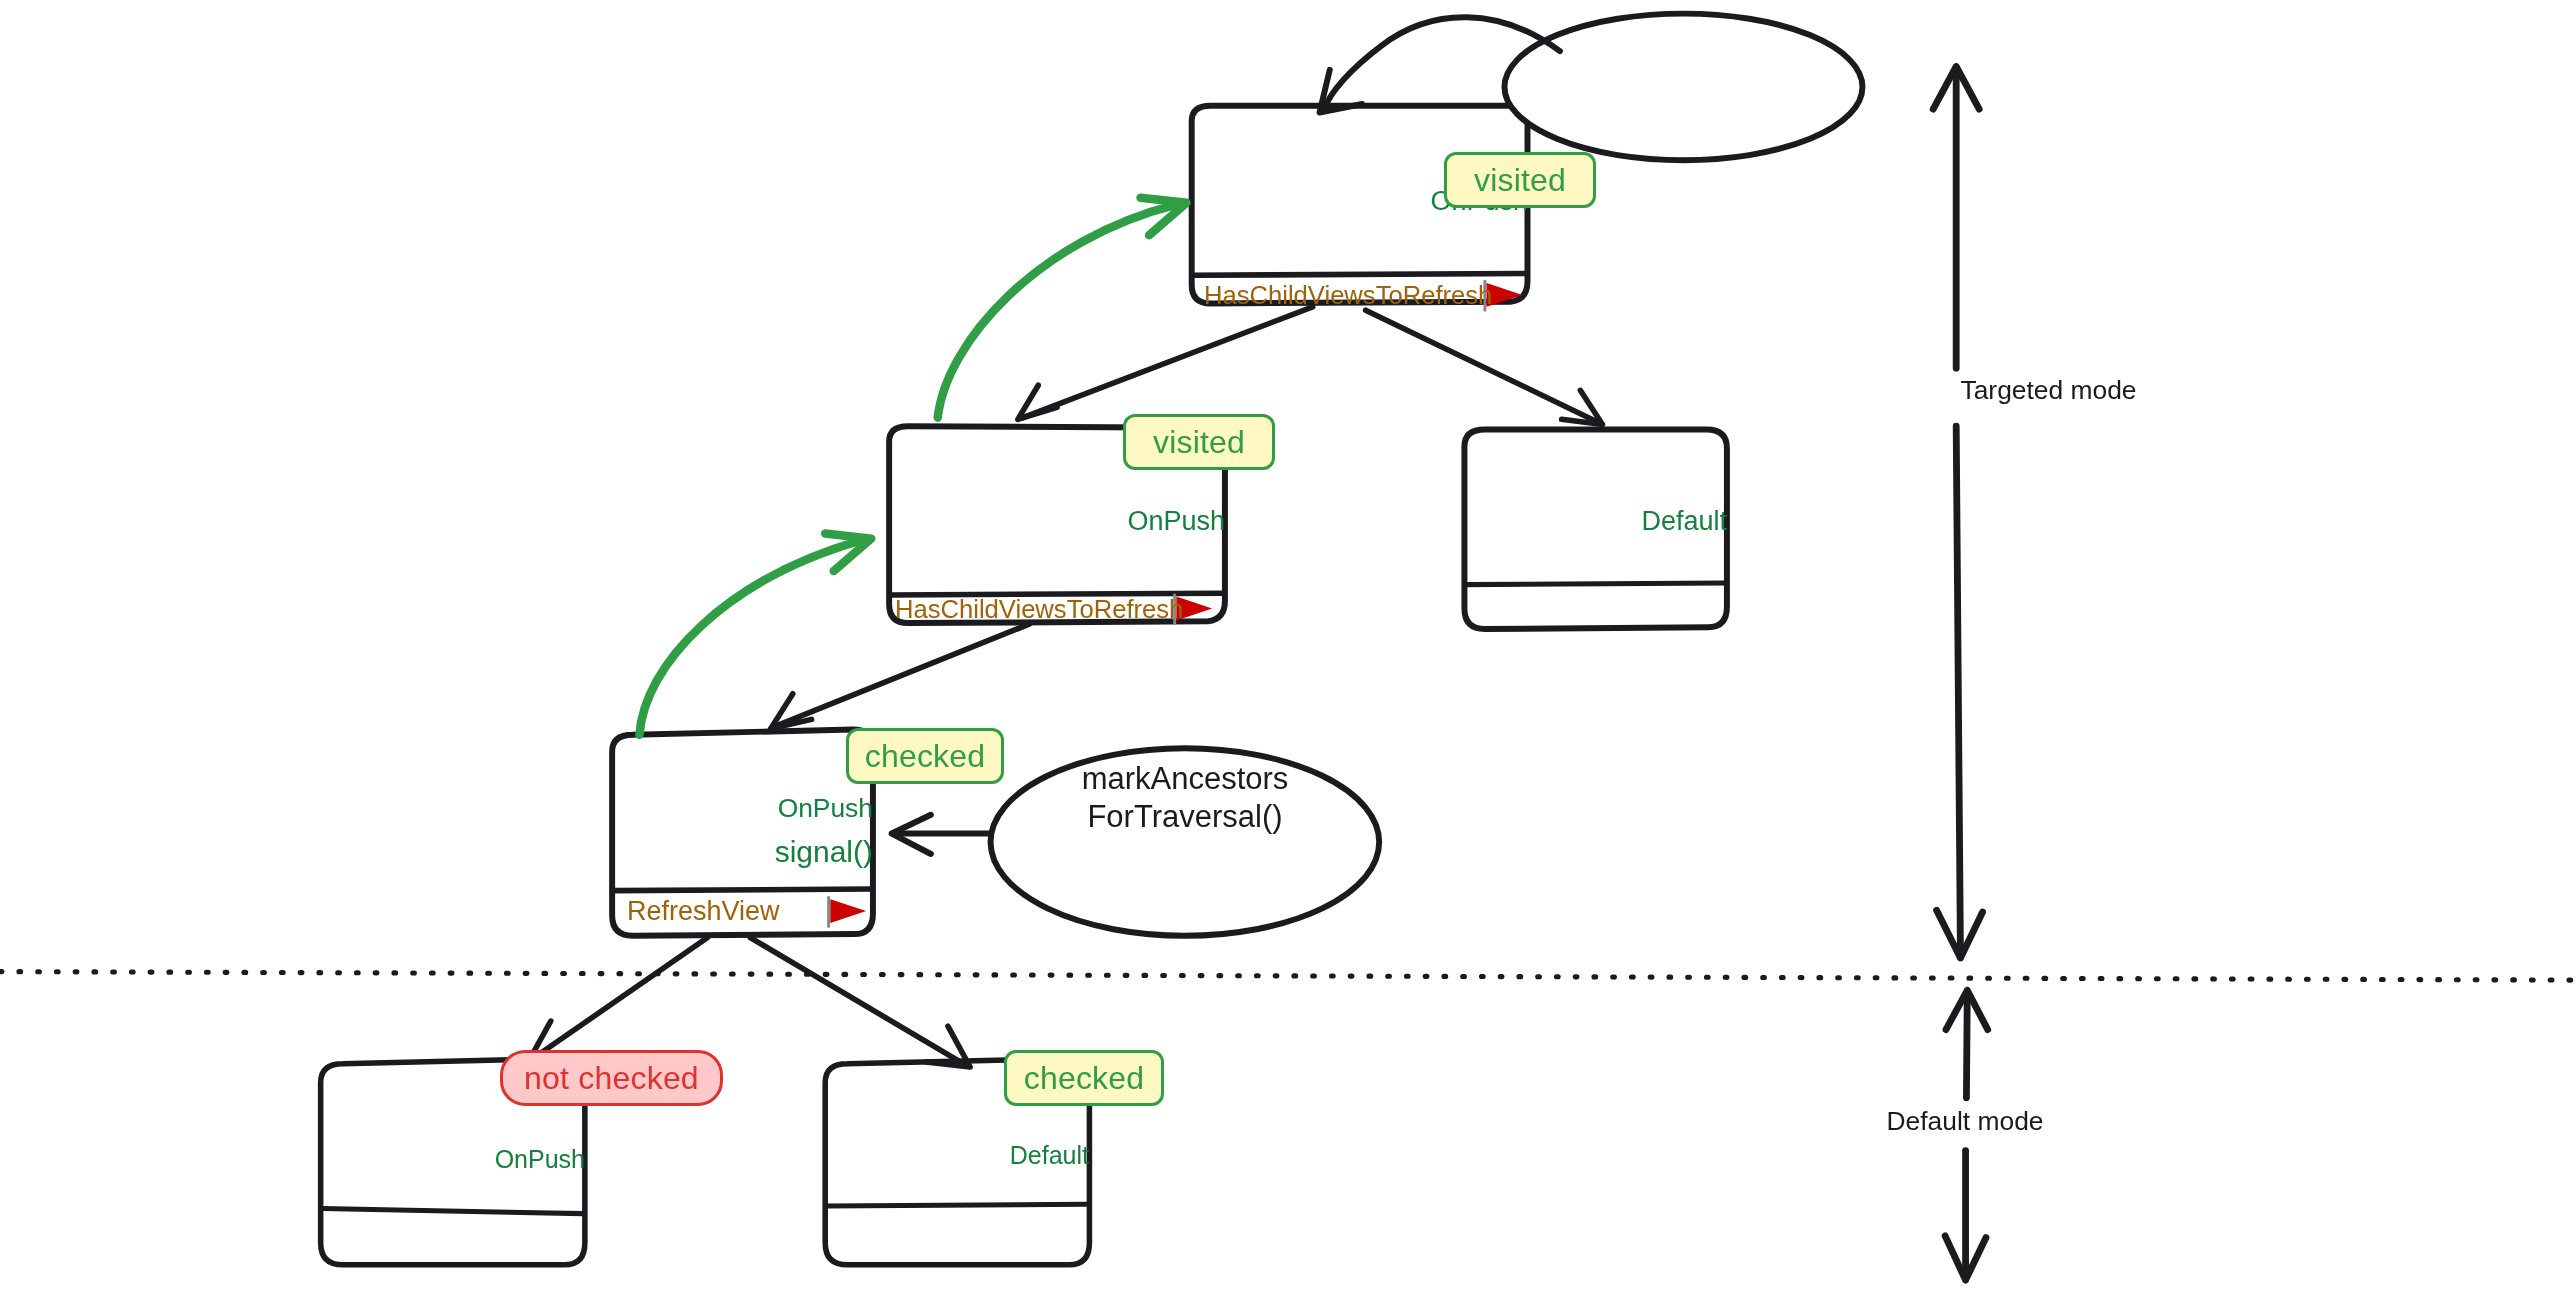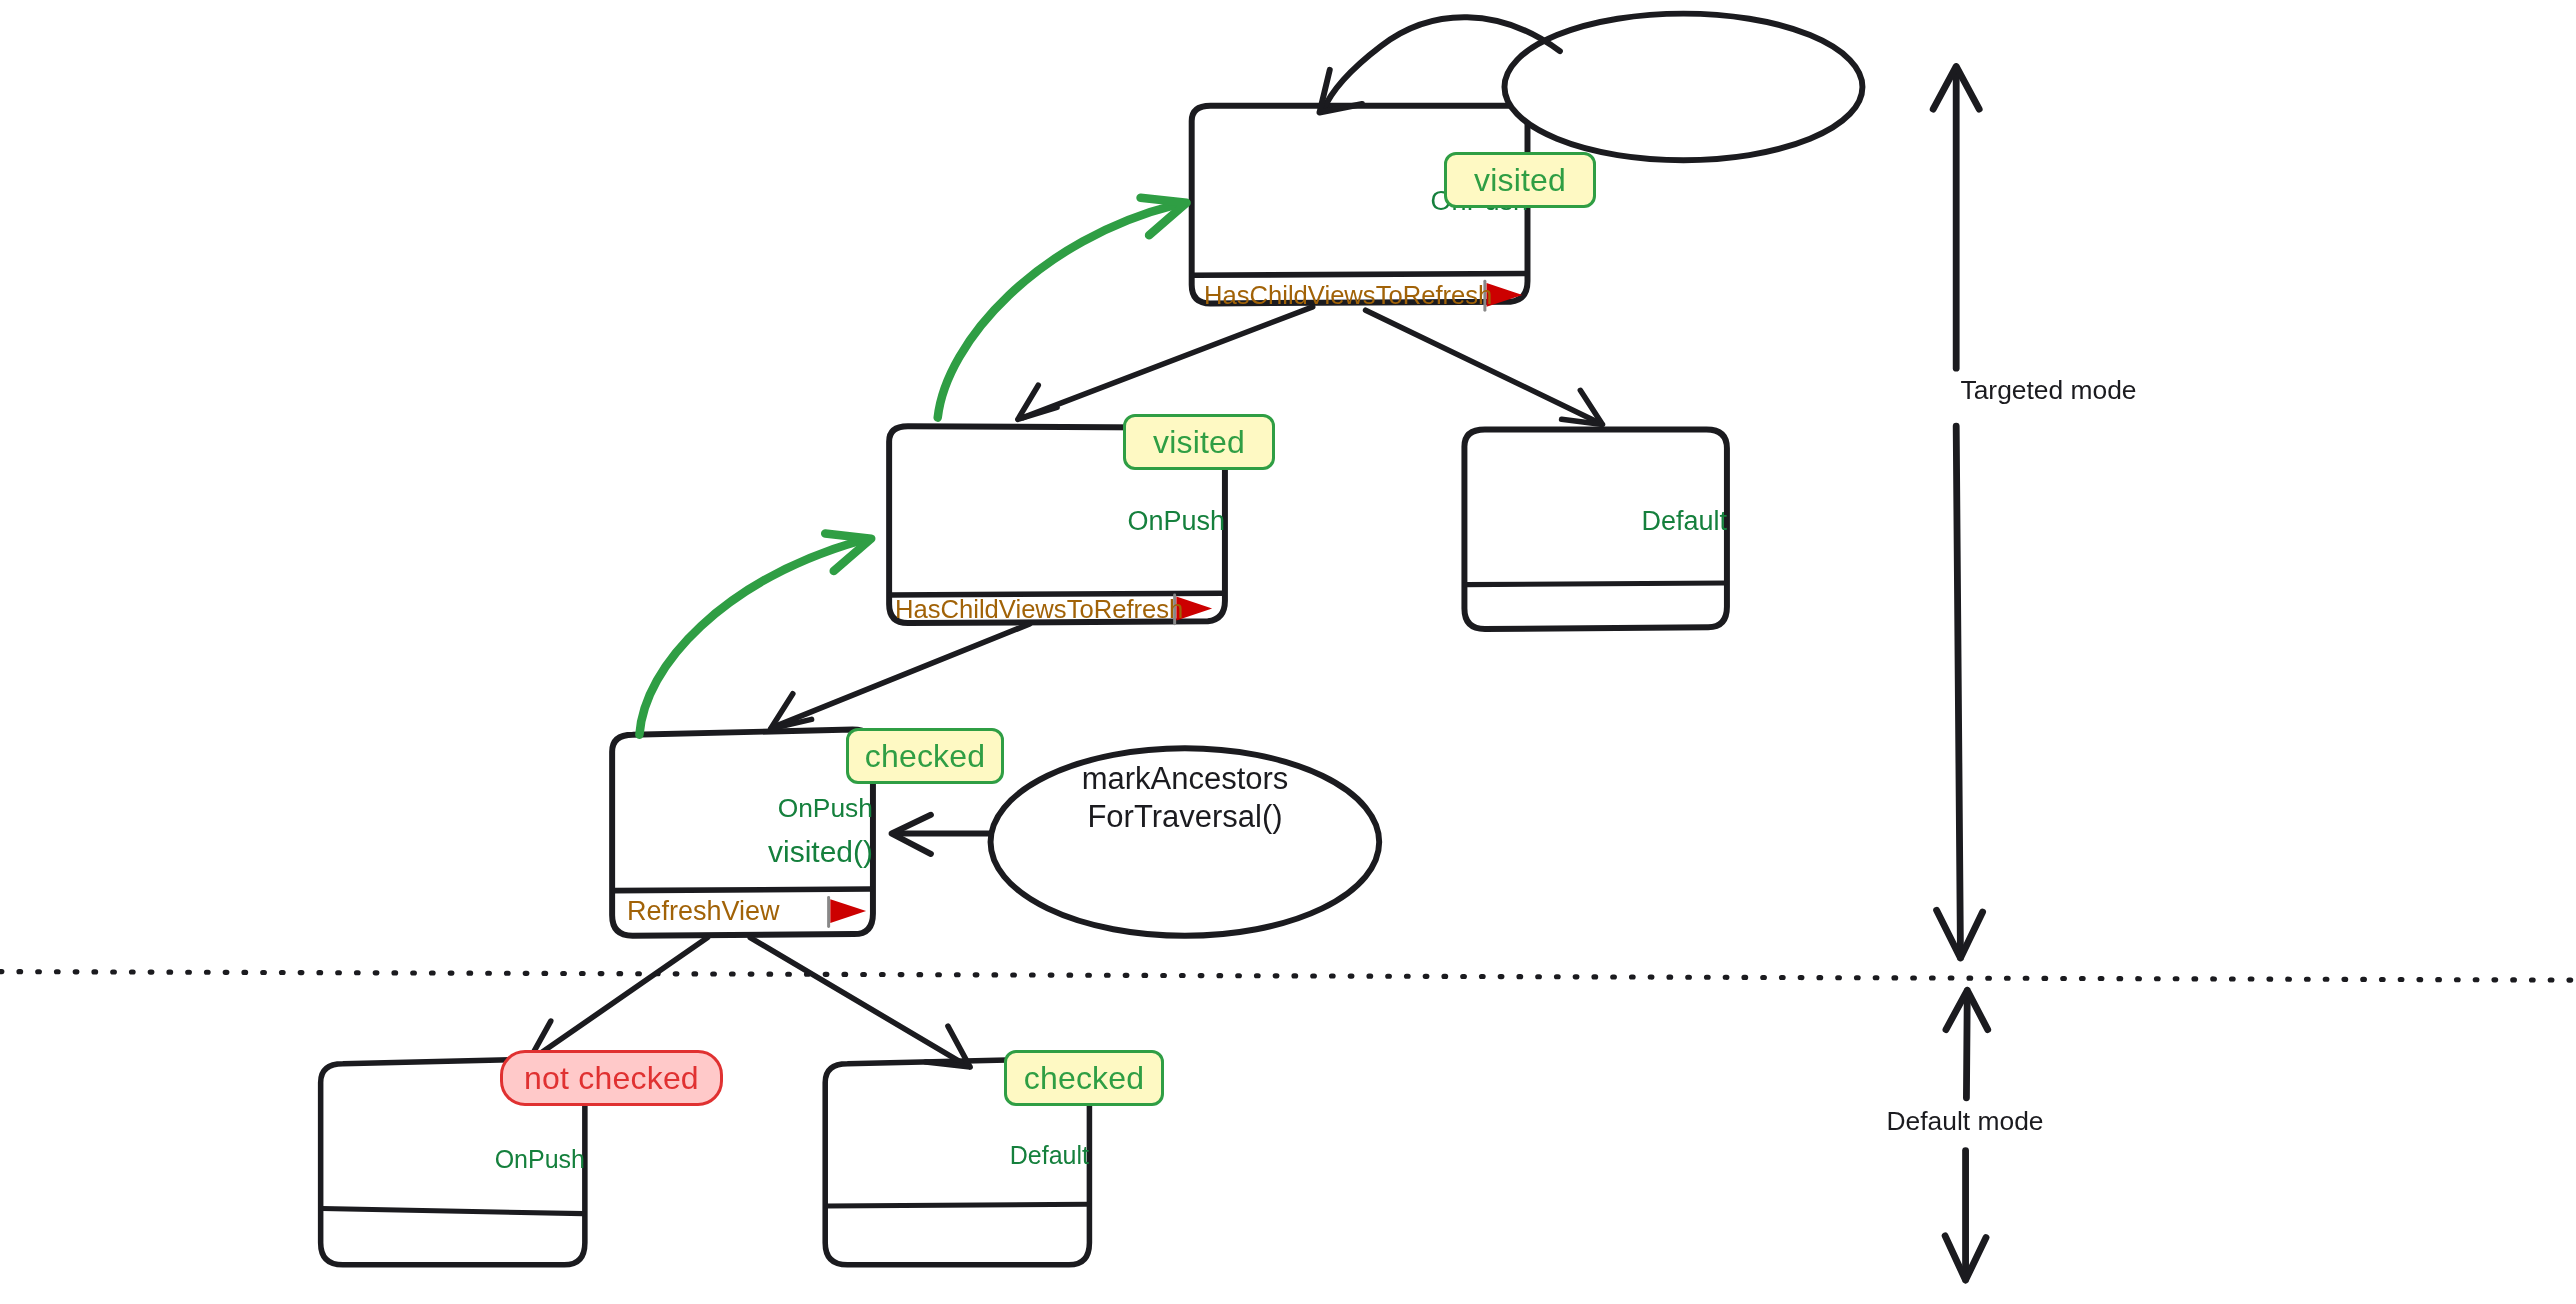--- a/index.html
+++ b/index.html
@@ -195,21 +195,21 @@
 
   <div class="node-label" style="left:1192px; top:186px; width:336px; font-size:27px;">OnPush</div>
   <div class="flag-label" style="left:1204px; top:281px; font-size:25.6px;">HasChildViewsToRefresh</div>
 
   <div class="node-label" style="left:889px; top:506px; width:336px; font-size:27px;">OnPush</div>
   <div class="flag-label" style="left:895px; top:595px; font-size:25.6px;">HasChildViewsToRefresh</div>
 
   <div class="node-label" style="left:1464px; top:506px; width:263px; font-size:27px;">Default</div>
 
   <div class="node-label" style="left:612px; top:793px; width:261px; font-size:26.4px;">OnPush</div>
-  <div class="node-label" style="left:612px; top:834px; width:261px; font-size:30px;">visited()</div>
+  <div class="node-label" style="left:612px; top:834px; width:261px; font-size:30px;">signal()</div>
   <div class="flag-label" style="left:627px; top:896px; font-size:27px;">RefreshView</div>
 
   <div class="node-label" style="left:321px; top:1145px; width:264px; font-size:25px;">OnPush</div>
 
   <div class="node-label" style="left:825px; top:1141px; width:264px; font-size:25px;">Default</div>
 
 
   <div class="ellipse-label" style="left:989px; top:760px; width:392px; font-size:31px;text-align:center;"><span>markAncestors</span><br><span>ForTraversal()</span></div>
 
   <div class="badge green" style="left:1444px; top:152px; width:152px; height:56px; font-size:32px;">visited</div>

